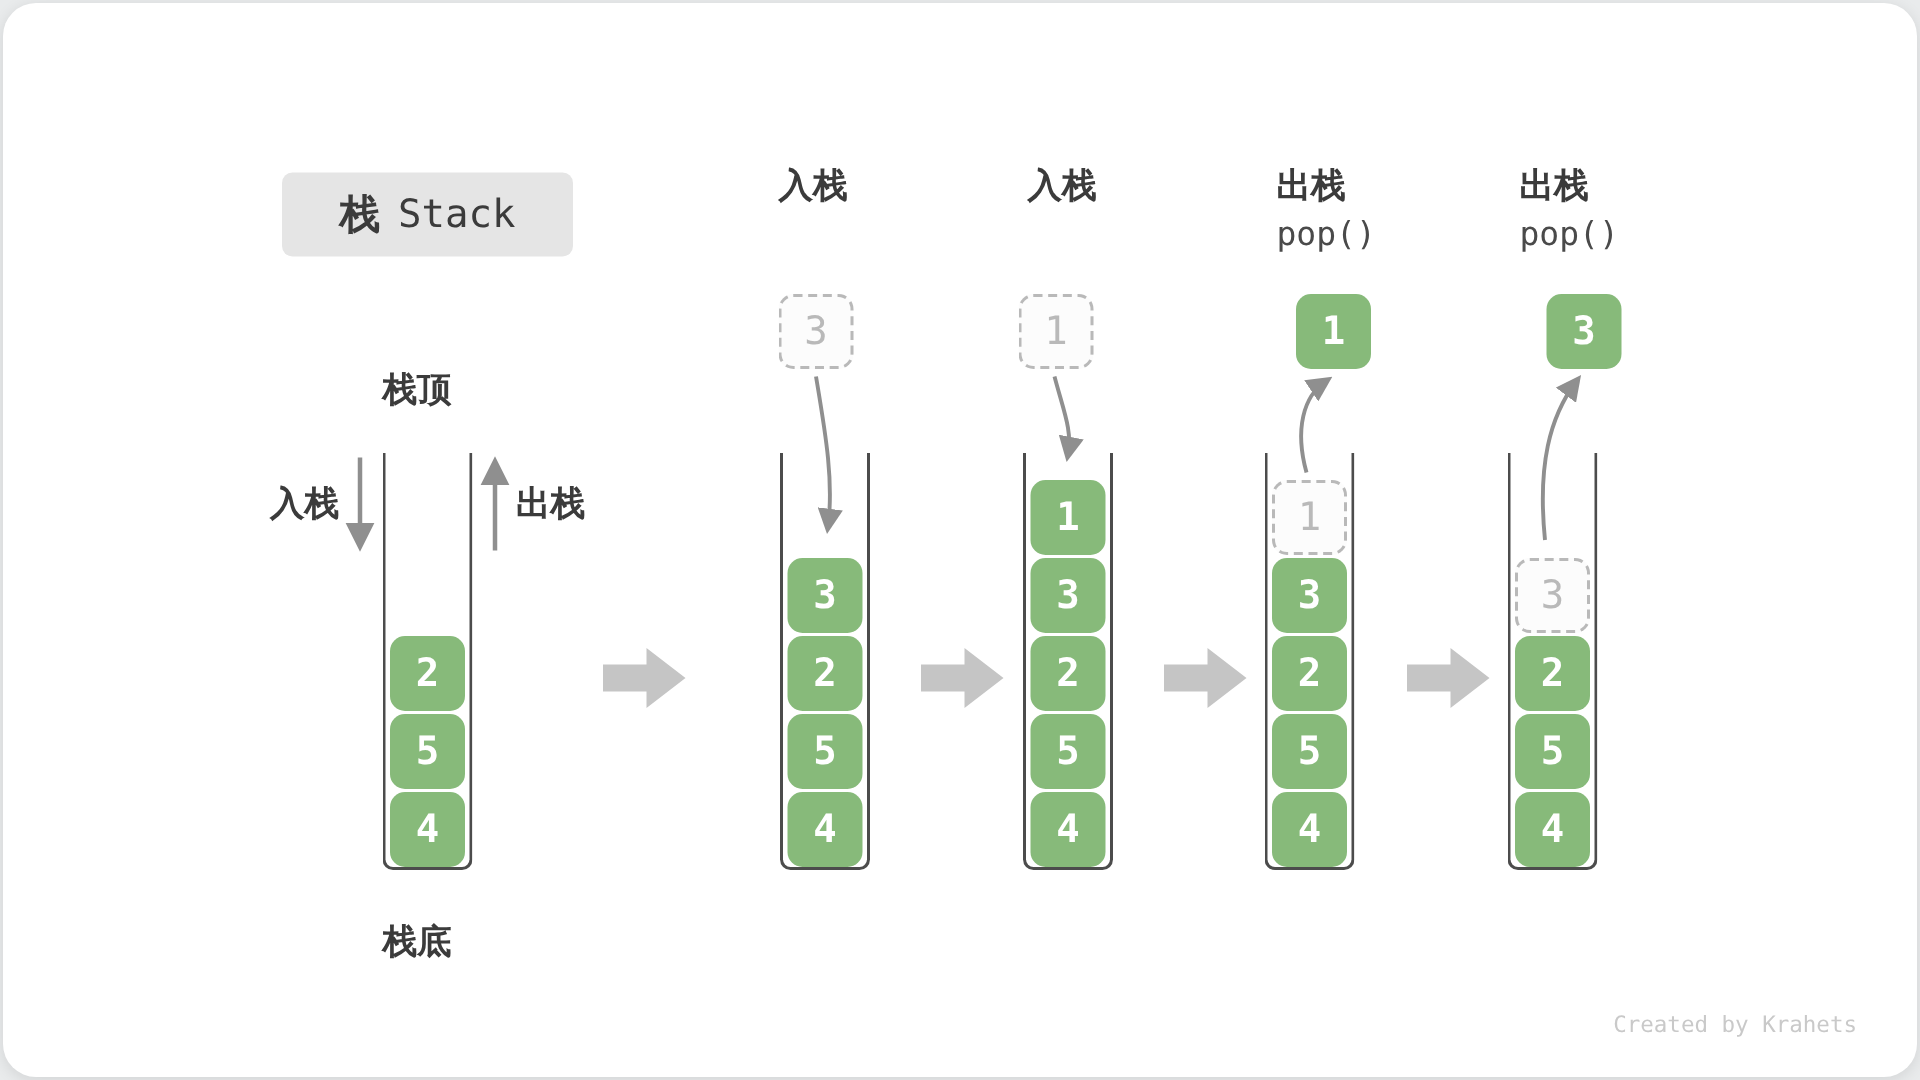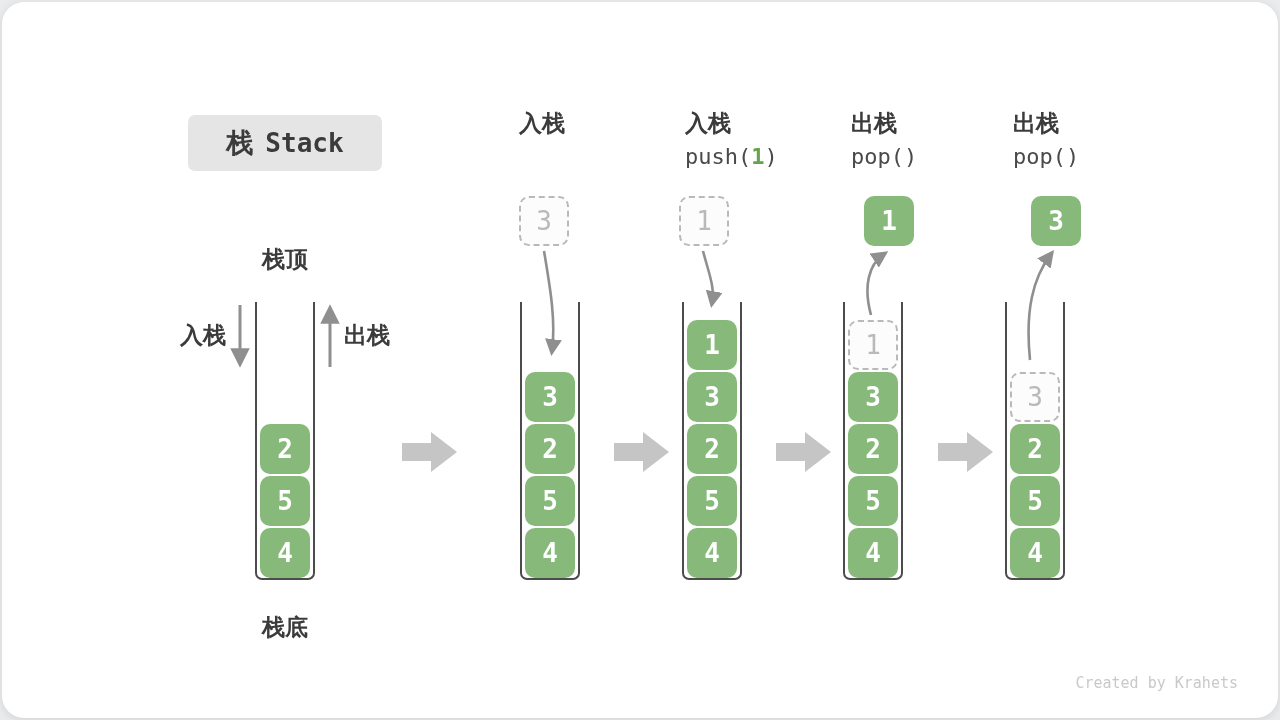--- a/index.html
+++ b/index.html
@@ -16,21 +16,21 @@
   }
   .abs{position:absolute;}
 
   
   .title-box{
     left:186px;top:113px;width:194px;height:56px;
     background:#e5e5e5;border-radius:7px;
     display:flex;align-items:center;justify-content:center;gap:12px;
   }
   .title-zh{font-size:27px;font-weight:bold;color:#3b3b3b;}
-  .title-en{font-family:"DejaVu Sans Mono",monospace;font-size:26px;font-weight:bold;color:#3b3b3b;}
+  .title-en{font-family:"DejaVu Sans Mono",monospace;font-size:26px;font-weight:normal;color:#3b3b3b;}
 
   
   .op{top:104px;width:170px;}
   .op-name{font-size:23px;font-weight:bold;color:#3b3b3b;line-height:34px;}
   .op-code{font-family:"DejaVu Sans Mono",monospace;font-size:22px;color:#4a4a4a;line-height:34px;white-space:pre;}
   .op-code .arg{color:#67a24c;font-weight:bold;}
 
   
   .well{
     top:300px;width:60px;height:278px;box-sizing:border-box;
@@ -49,21 +49,21 @@
   .float-box{
     top:194px;width:50px;height:50px;box-sizing:border-box;border-radius:10px;
     display:flex;align-items:center;justify-content:center;
     font-family:"DejaVu Sans Mono",monospace;font-size:26px;
   }
   .float-dashed{background:#fcfcfc;border:2px dashed #b9b9b9;color:#b9b9b9;}
   .float-solid{background:#87ba7a;color:#ffffff;font-weight:bold;}
 
   
   .side-label{font-size:23px;font-weight:bold;color:#3b3b3b;}
-  .center60{width:60px;text-align:center;}
+  .center60{width:60px;}
 
   .watermark{
     right:40px;top:672px;
     font-family:"DejaVu Sans Mono",monospace;font-size:15px;color:#c9c9c9;
   }
   svg.overlay{position:absolute;left:0;top:0;pointer-events:none;}
 </style>
 </head>
 <body>
 
@@ -72,21 +72,20 @@
   <div class="abs title-box">
     <span class="title-zh">栈</span>
     <span class="title-en">Stack</span>
   </div>
 
   <div class="abs op" style="left:517px;">
     <div class="op-name">入栈</div>
   </div>
   <div class="abs op" style="left:683px;">
     <div class="op-name">入栈</div>
-    <div class="op-code"><span>push(</span><span class="arg">1</span><span>)</span></div>
   </div>
   <div class="abs op" style="left:849px;">
     <div class="op-name">出栈</div>
     <div class="op-code"><span>pop()</span></div>
   </div>
   <div class="abs op" style="left:1011px;">
     <div class="op-name">出栈</div>
     <div class="op-code"><span>pop()</span></div>
   </div>
 

